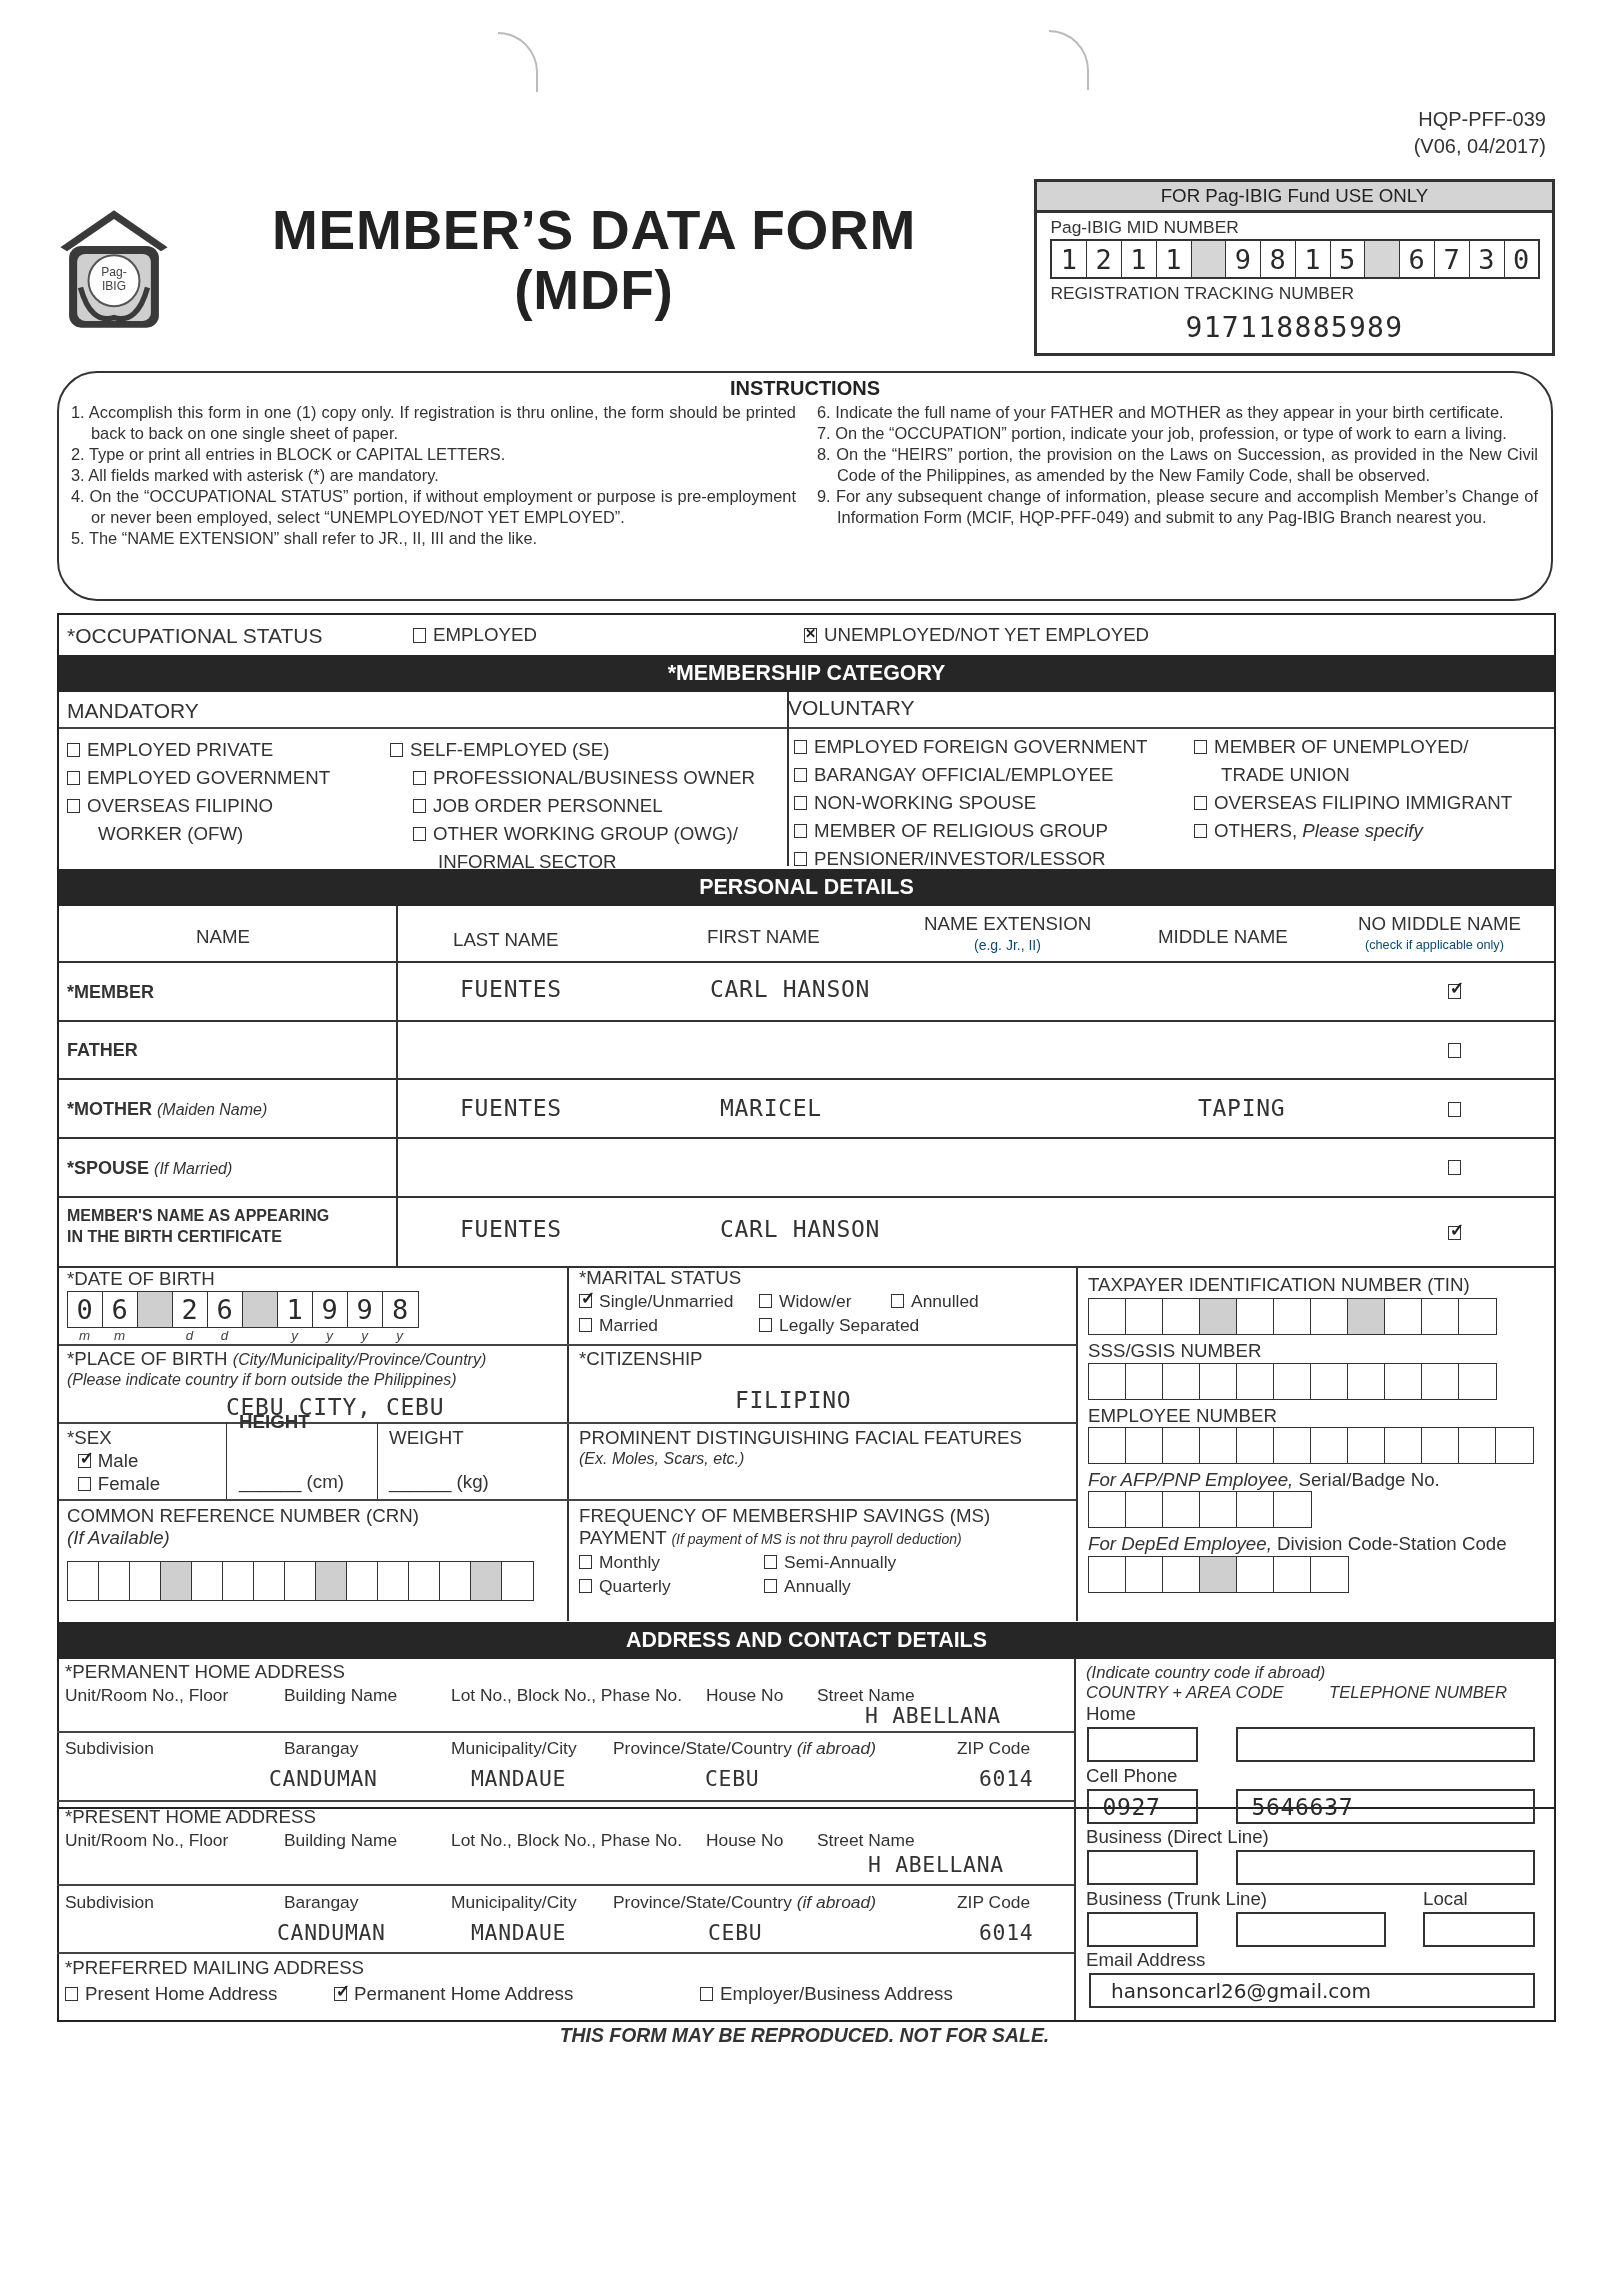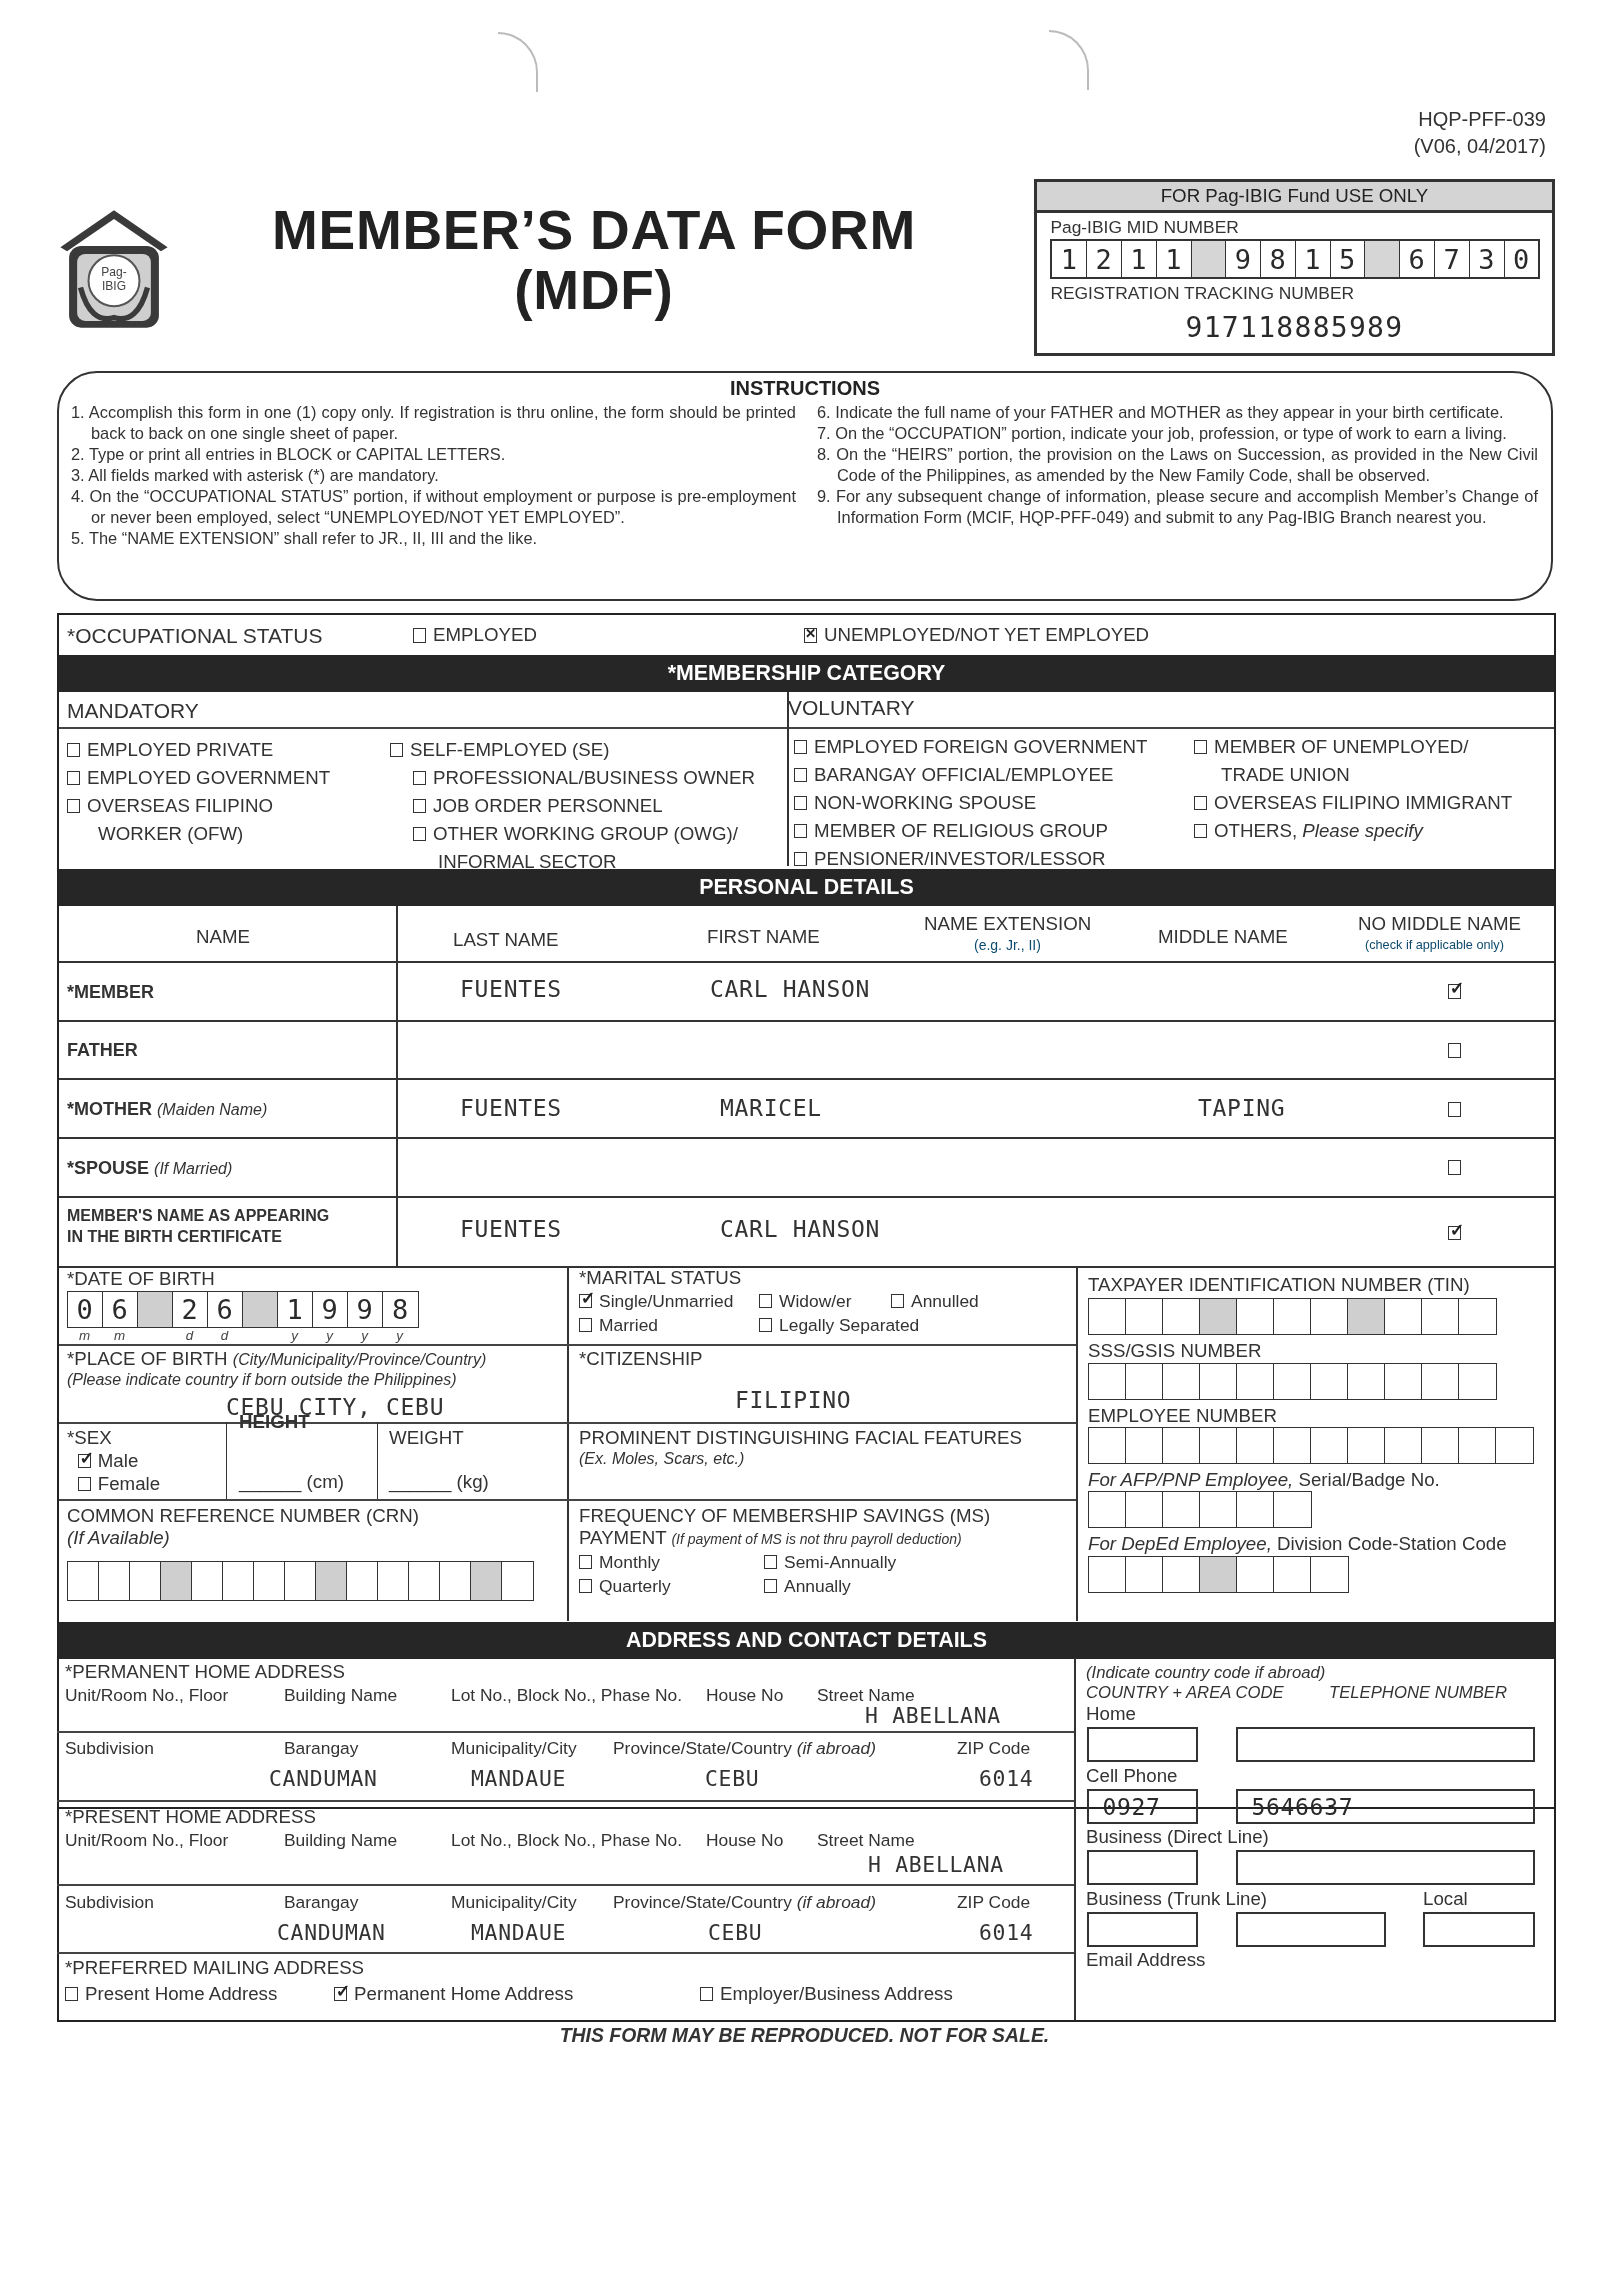--- a/index.html
+++ b/index.html
@@ -442,16 +442,17 @@
   <div class="pbox" style="left:1030px; top:192px; width:111px;"></div>
   <div class="pbox" style="left:1179px; top:192px; width:299px;"></div>
 
   <span class="lbl" style="left:1029px; top:230px;">Business (Trunk Line)</span>
   <span class="lbl" style="left:1366px; top:230px;">Local</span>
   <div class="pbox" style="left:1030px; top:254px; width:111px;"></div>
   <div class="pbox" style="left:1179px; top:254px; width:150px;"></div>
   <div class="pbox" style="left:1366px; top:254px; width:112px;"></div>
 
   <span class="lbl" style="left:1029px; top:291px;">Email Address</span>
+  <div class="pbox hw-script" style="left:1032px; top:315px; width:446px; font-size:20px; padding-left:20px;">hansoncarl26@gmail.com</div>
 </div>
 
 <div class="abs footer">THIS FORM MAY BE REPRODUCED. NOT FOR SALE.</div>
 
 
 </body></html>

